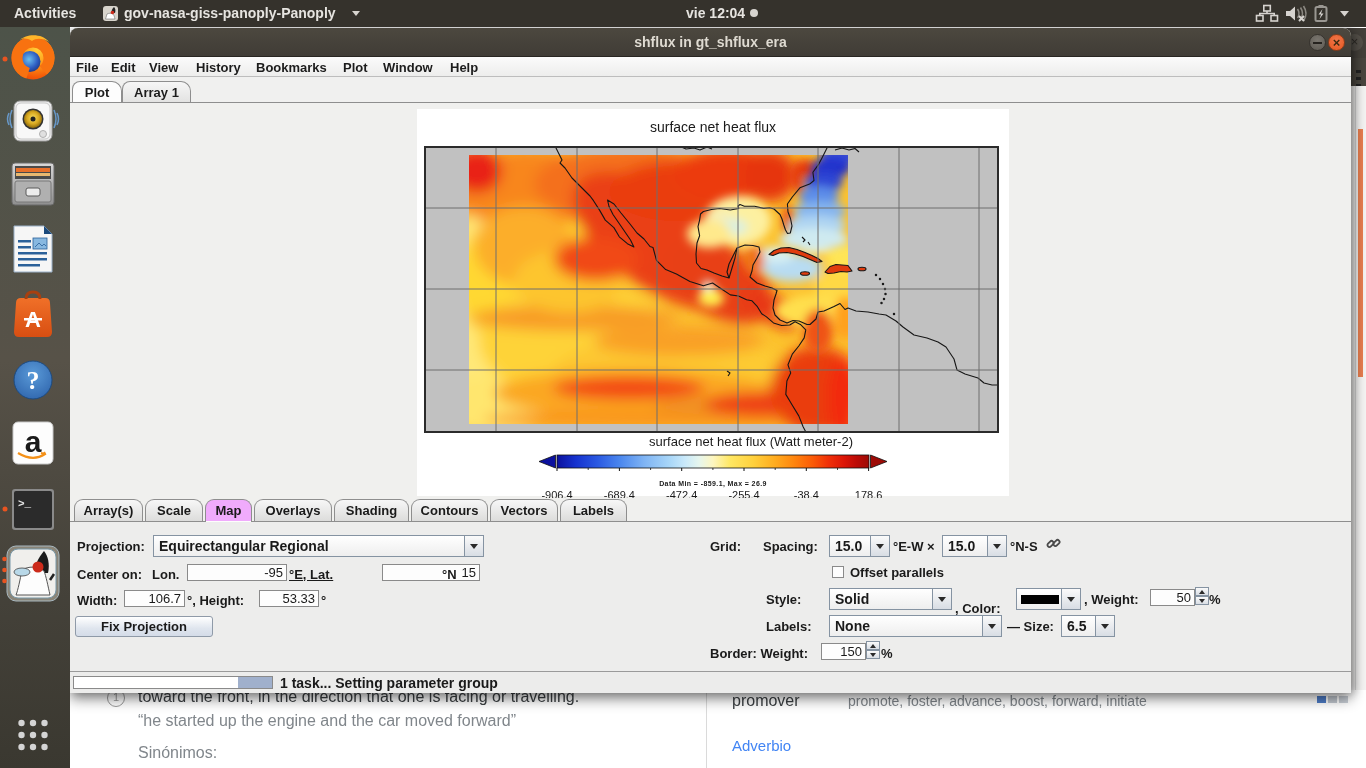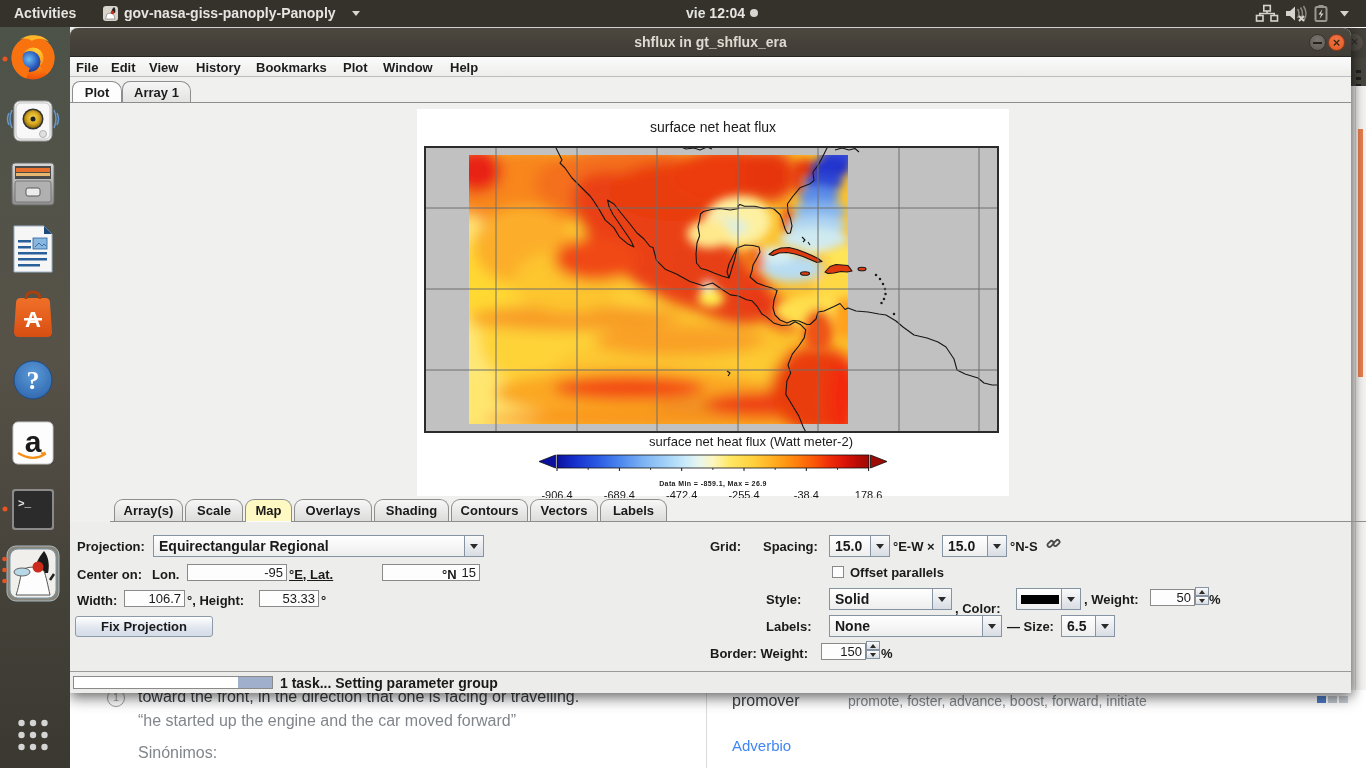--- a/index.html
+++ b/index.html
@@ -1,20 +1,20 @@
 <!DOCTYPE html>
 <html><head>
 <meta charset="utf-8">
 <style>
   * { margin:0; padding:0; box-sizing:border-box; }
   html,body { width:1366px; height:768px; overflow:hidden; }
   body { font-family:"Liberation Sans", sans-serif; position:relative; background:#ffffff; }
   .abs { position:absolute; }
   .tab { position:absolute; top:1px; height:22px; background:linear-gradient(#f7f7f7,#dcdcdb); border:1px solid #8e8e8e; border-bottom:none; border-radius:9px 9px 0 0; font-size:13px; font-weight:bold; color:#1a1a1a; text-align:center; line-height:21px; }
-  .tab.sel { background:#fef9c3; z-index:2; }
+  .tab.sel { background:#f0abfc; z-index:2; }
   .combo { background:linear-gradient(#ffffff,#eeeeee); border:1px solid #8593a2; }
   .cbtext { position:absolute; left:5px; top:2px; font-size:14px; font-weight:bold; color:#1a1a1a; white-space:nowrap; }
   .cbbtn { position:absolute; right:0; top:0; width:19px; height:100%; background:linear-gradient(#fafafa,#d8dde4); border-left:1px solid #8593a2; }
   .tri { position:absolute; left:5px; top:8px; width:0; height:0; border-left:4.5px solid transparent; border-right:4.5px solid transparent; border-top:5px solid #2a2a2a; }
   .tfield { background:#fdfdfd; border:1px solid #8a8a8a; font-size:13px; font-weight:normal; color:#1a1a1a; text-align:right; padding-right:3px; line-height:15px; }
   .spin { width:14px; height:19px; }
   .spinu,.spind { position:absolute; left:0; width:14px; height:9px; background:linear-gradient(#fafafa,#d8dde4); border:1px solid #8593a2; }
   .spinu { top:0; } .spind { top:9px; }
   .triu { position:absolute; left:3px; top:2px; width:0; height:0; border-left:3px solid transparent; border-right:3px solid transparent; border-bottom:4px solid #2a2a2a; }
   .trid { position:absolute; left:3px; top:2px; width:0; height:0; border-left:3px solid transparent; border-right:3px solid transparent; border-top:4px solid #2a2a2a; }
@@ -253,21 +253,21 @@
         <span style="position:absolute; left:110px; top:0; width:60px; text-align:center;">-906.4</span>
         <span style="position:absolute; left:172.4px; top:0; width:60px; text-align:center;">-689.4</span>
         <span style="position:absolute; left:234.7px; top:0; width:60px; text-align:center;">-472.4</span>
         <span style="position:absolute; left:297px; top:0; width:60px; text-align:center;">-255.4</span>
         <span style="position:absolute; left:359.3px; top:0; width:60px; text-align:center;">-38.4</span>
         <span style="position:absolute; left:421.6px; top:0; width:60px; text-align:center;">178.6</span>
       </div>
     <div class="abs" style="left:0; top:371px; width:592px; text-align:center; font-size:7px; font-weight:bold; color:#1a1a1a; letter-spacing:0.4px;">Data Min = -859.1, Max = 26.9</div>
   </div>
 
-  <div class="abs" id="btabs" style="left:0; top:470px; width:1172px; height:24px; background:#f0f0ee;margin-left:40px;">
+  <div class="abs" id="btabs" style="left:0; top:470px; width:1172px; height:24px; background:#f0f0ee;">
     <div class="tab" style="left:4px; width:69px;">Array(s)</div>
     <div class="tab" style="left:75px; width:58px;">Scale</div>
     <div class="tab sel" style="left:135px; width:47px;">Map</div>
     <div class="tab" style="left:184px; width:78px;">Overlays</div>
     <div class="tab" style="left:264px; width:75px;">Shading</div>
     <div class="tab" style="left:341px; width:77px;">Contours</div>
     <div class="tab" style="left:420px; width:68px;">Vectors</div>
     <div class="tab" style="left:490px; width:67px;">Labels</div>
     <div class="abs" style="left:0; top:23px; width:1281px; height:1px; background:#8e8e8e;"></div>
     <div class="abs sel2" style="left:136px; top:23px; width:45px; height:1px; background:#fdfdfd;"></div>

